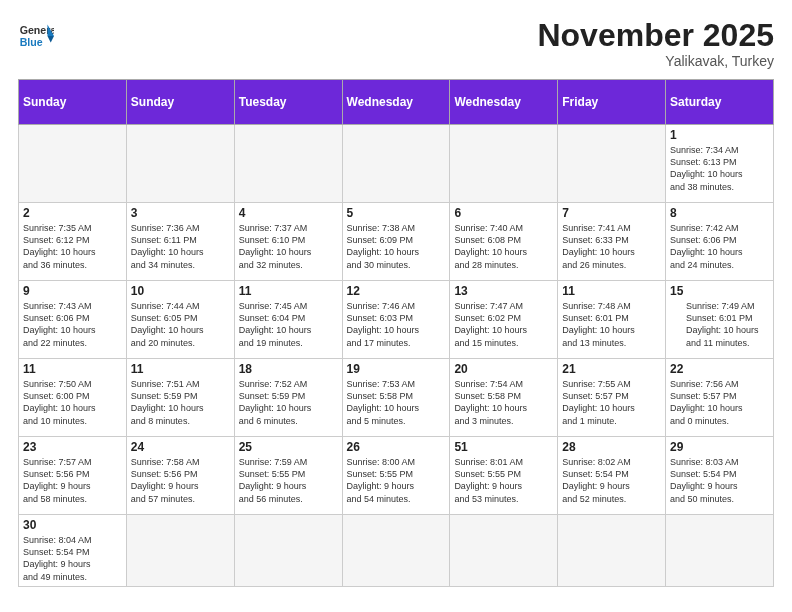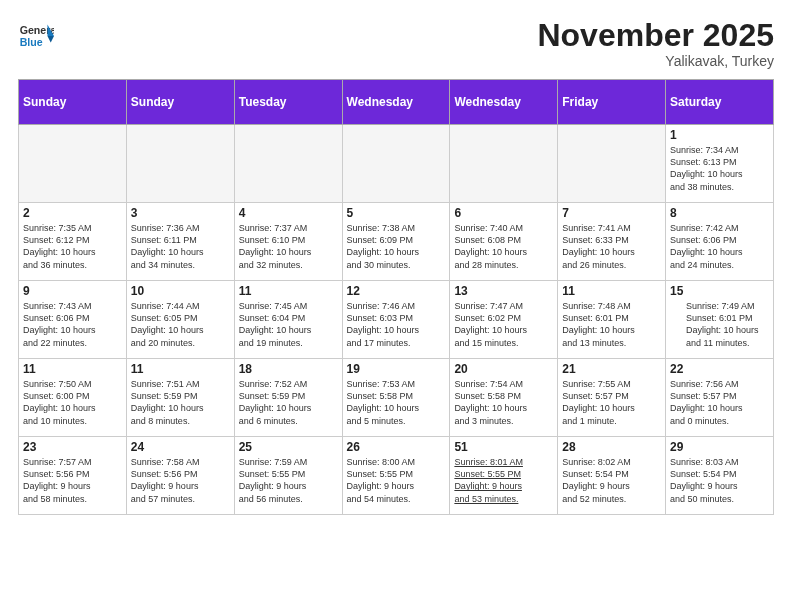--- a/index.html
+++ b/index.html
@@ -310,35 +310,50 @@
           </td>
           <td>
             <span class="day-num">26</span>
             <div class="day-info" style="white-space: pre-line;">Sunrise: 8:00 AM
 Sunset: 5:55 PM
 Daylight: 9 hours
 and 54 minutes.</div>
           </td>
           <td>
             <span class="day-num">51</span>
-            <div class="day-info" style="white-space: pre-line; text-decoration: underline;">Sunrise: 8:01 AM
+            <div class="day-info" style="white-space: pre-line;">Sunrise: 8:01 AM
 Sunset: 5:55 PM
 Daylight: 9 hours
 and 53 minutes.</div>
           </td>
           <td>
             <span class="day-num">28</span>
             <div class="day-info" style="white-space: pre-line;">Sunrise: 8:02 AM
 Sunset: 5:54 PM
 Daylight: 9 hours
 and 52 minutes.</div>
           </td>
           <td>
             <span class="day-num">29</span>
             <div class="day-info" style="white-space: pre-line;">Sunrise: 8:03 AM
 Sunset: 5:54 PM
 Daylight: 9 hours
 and 50 minutes.</div>
           </td>
+        </tr>
+        <tr>
+          <td class="last-row">
+            <span class="day-num">30</span>
+            <div class="day-info" style="white-space: pre-line;">Sunrise: 8:04 AM
+Sunset: 5:54 PM
+Daylight: 9 hours
+and 49 minutes.</div>
+          </td>
+          <td class="empty last-row"></td>
+          <td class="empty last-row"></td>
+          <td class="empty last-row"></td>
+          <td class="empty last-row"></td>
+          <td class="empty last-row"></td>
+          <td class="empty last-row"></td>
         </tr>
       </tbody>
   </table>
 </div>
 
 </body></html>

